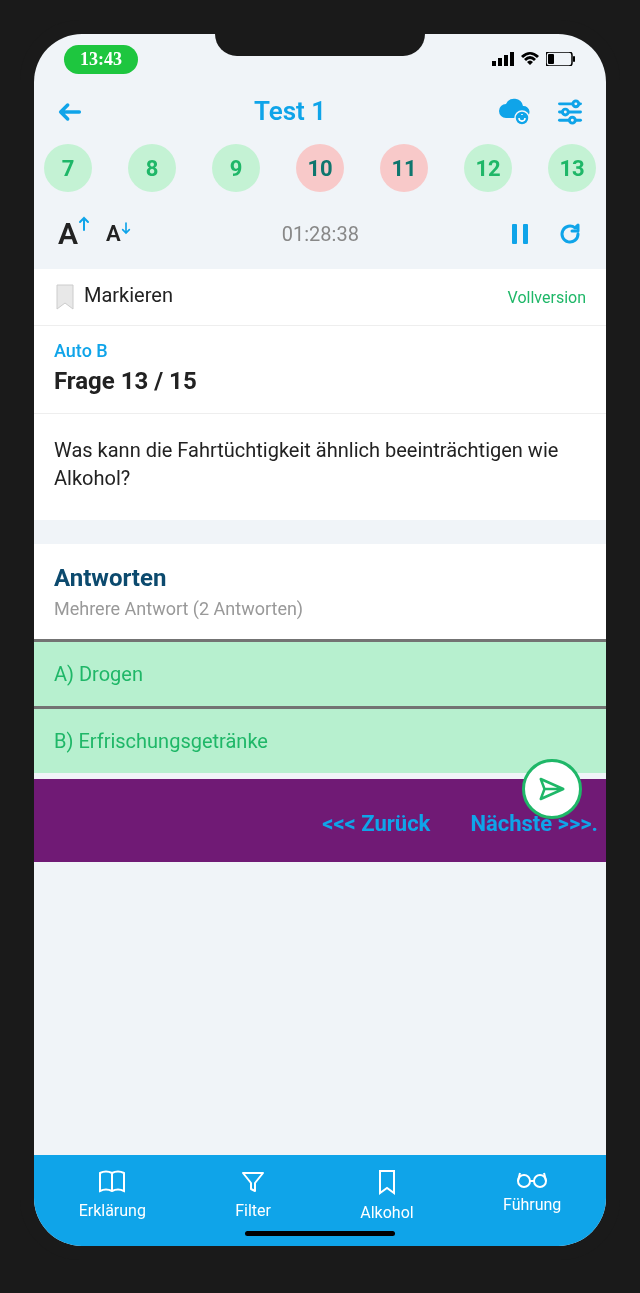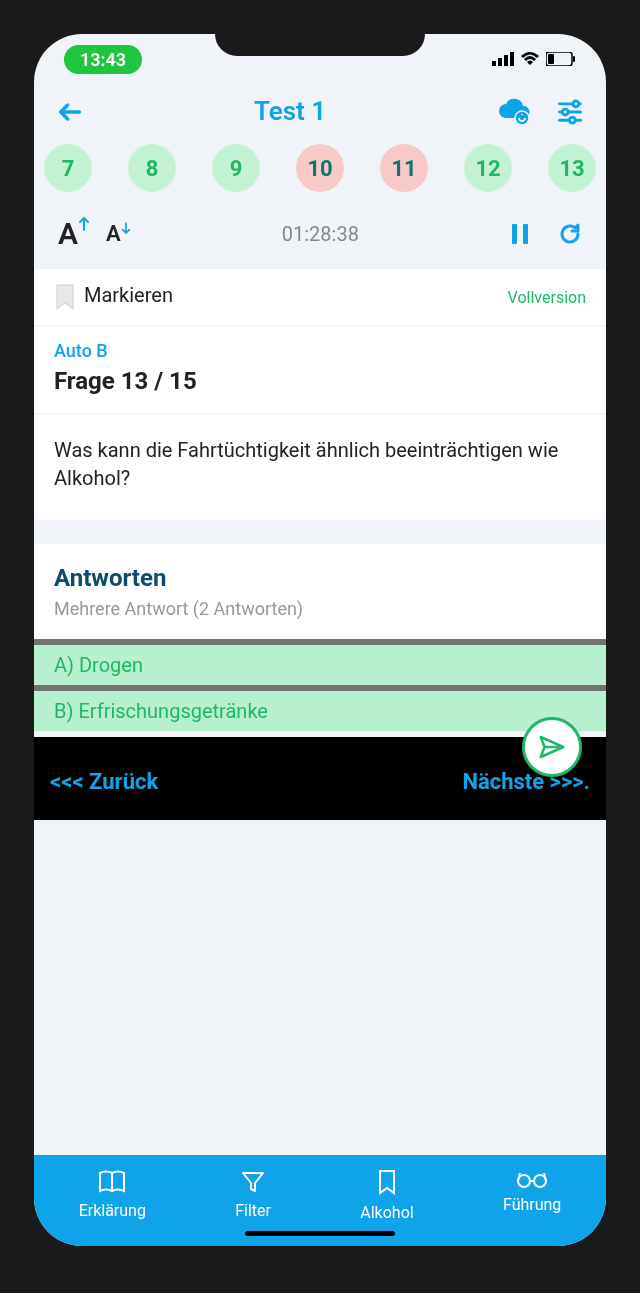--- a/index.html
+++ b/index.html
@@ -41,20 +41,21 @@
     border-radius: 0 0 22px 22px;
     z-index: 100;
   }
   .status-bar {
     height: 50px;
     display: flex;
     justify-content: space-between;
     align-items: center;
     padding: 0 30px;
     position: relative;
+    font-family: Liberation Serif, serif;
   }
   .time-pill {
     background: #1ec63f;
     color: #fff;
     font-weight: 600;
     font-size: 18px;
     padding: 4px 16px;
     border-radius: 20px;
   }
   .status-icons {
@@ -172,38 +173,38 @@
     font-size: 24px;
     font-weight: 700;
     color: #0c4a6e;
   }
   .answers-sub {
     padding: 0 20px 20px;
     color: #999;
     font-size: 18px;
   }
   .answer {
-    padding: 8px 20px;
+    padding: 20px 20px;
     font-size: 20px;
-    border-top: 6px solid #737373;
+    border-top: 3px solid #737373;
   }
   .answer-selected {
     background: #b7f0cf;
     color: #1fb768;
   }
   .answer-plain {
     background: #fff;
     color: #222;
   }
   .nav-row {
     display: flex;
-    justify-content: space-between;
+    justify-content: flex-end;
     gap: 40px;
-    padding: 32px 16px 26px;
-    background: #000000;
+    padding: 32px 8px 26px;
+    background: #701a75;
     position: relative;
     border-top: 6px solid #f0f4f8;
   }
   .nav-link {
     color: #0fa4e9;
     font-size: 22px;
     font-weight: 700;
   }
   .send-fab {
     position: absolute;

